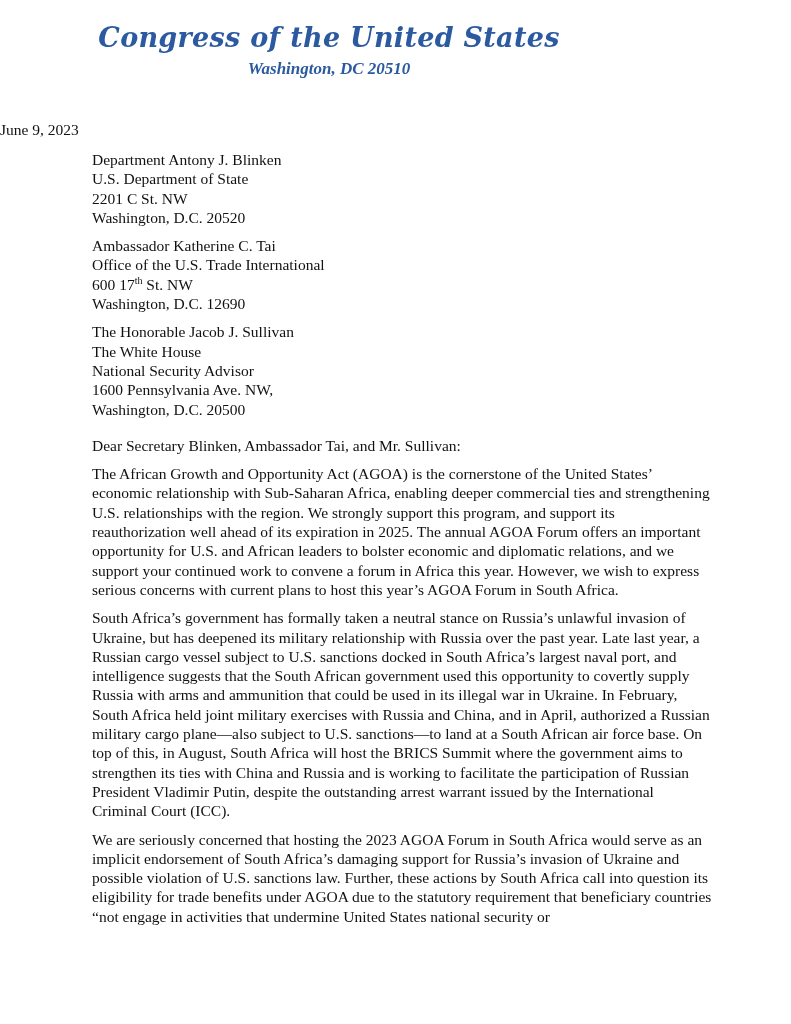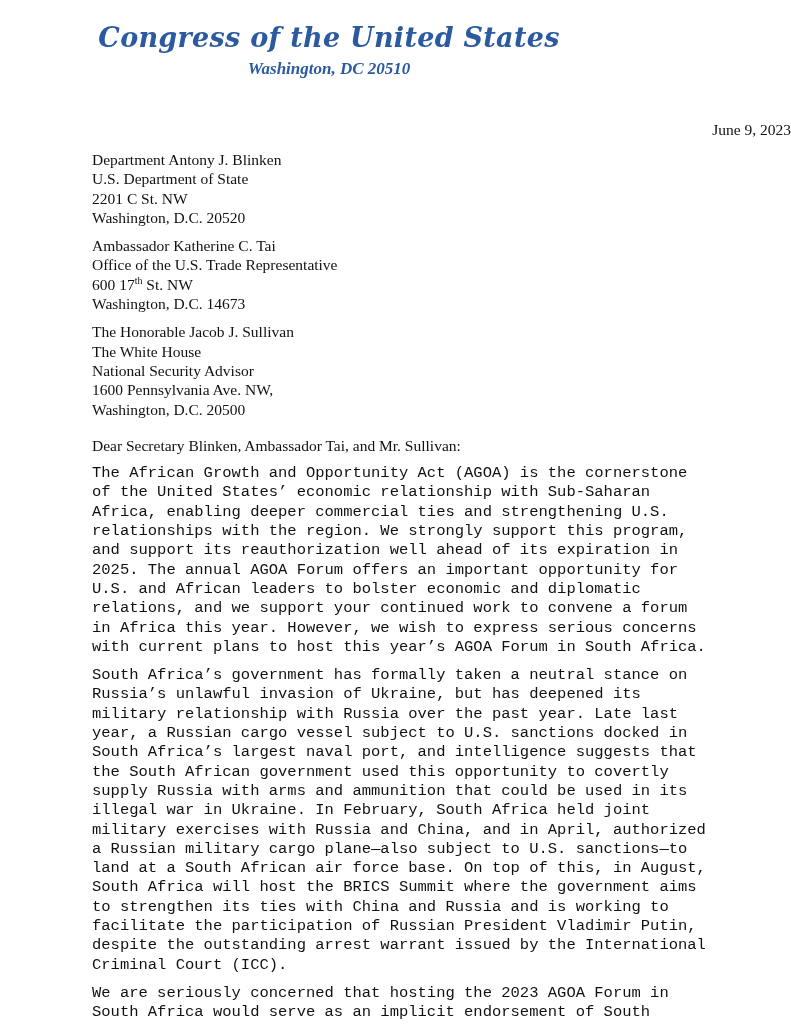--- a/index.html
+++ b/index.html
@@ -4,26 +4,26 @@
 <style>
   html, body { margin: 0; padding: 0; background: #ffffff; }
   body { width: 791px; height: 1024px; overflow: hidden; position: relative;
          font-family: "Liberation Serif", "DejaVu Serif", serif; color: #111; }
   .letterhead { position: absolute; top: 22px; left: 0; width: 658px; text-align: center; }
   .lh-title { font-family: "DejaVu Serif", "Liberation Serif", serif; font-weight: bold;
               color: #2b5aa0; font-size: 27px; letter-spacing: 0.3px; line-height: 32px;
               font-style: italic; }
   .lh-sub { font-family: Liberation Serif, serif; font-weight: bold;
             color: #2b5aa0; font-size: 17px; line-height: 22px; margin-top: 4px; font-style: italic; }
-  .date { position: absolute; top: 121px; left: 0; width: 791px; text-align: right; font-size: 15.5px; }
+  .date { position: absolute; top: 121px; left: 0; width: 791px; text-align: left; font-size: 15.5px; }
   .content { position: absolute; top: 150px; left: 92px; width: 620px; font-size: 15.5px; line-height: 19.3px; }
   .addr { margin-bottom: 9px; }
   .addr div { white-space: nowrap; }
   .salutation { margin-bottom: 9px; margin-top: 17px; }
-  .para { margin: 0 0 9px 0; text-align: left; font-family: Liberation Mono, monospace; }
+  .para { margin: 0 0 9px 0; text-align: left; }
   sup { font-size: 10px; line-height: 0; }
 </style>
 </head>
 <body>
 
 <div class="letterhead">
   <div class="lh-title">Congress of the United States</div>
   <div class="lh-sub">Washington, DC 20510</div>
 </div>
 
@@ -31,23 +31,23 @@
 
 <div class="content">
   <div class="addr">
     <div>Department Antony J. Blinken</div>
     <div>U.S. Department of State</div>
     <div>2201 C St. NW</div>
     <div>Washington, D.C. 20520</div>
   </div>
   <div class="addr">
     <div>Ambassador Katherine C. Tai</div>
-    <div>Office of the U.S. Trade Representative</div>
+    <div>Office of the U.S. Trade International</div>
     <div><span>600 17</span><sup>th</sup><span> St. NW</span></div>
-    <div>Washington, D.C. 14673</div>
+    <div>Washington, D.C. 12690</div>
   </div>
   <div class="addr">
     <div>The Honorable Jacob J. Sullivan</div>
     <div>The White House</div>
     <div>National Security Advisor</div>
     <div>1600 Pennsylvania Ave. NW,</div>
     <div>Washington, D.C. 20500</div>
   </div>
   <div class="salutation">Dear Secretary Blinken, Ambassador Tai, and Mr. Sullivan:</div>
   <p class="para">The African Growth and Opportunity Act (AGOA) is the cornerstone of the United States’ economic relationship with Sub-Saharan Africa, enabling deeper commercial ties and strengthening U.S. relationships with the region.  We strongly support this program, and support its reauthorization well ahead of its expiration in 2025.  The annual AGOA Forum offers an important opportunity for U.S. and African leaders to bolster economic and diplomatic relations, and we support your continued work to convene a forum in Africa this year.  However, we wish to express serious concerns with current plans to host this year’s AGOA Forum in South Africa.</p>

